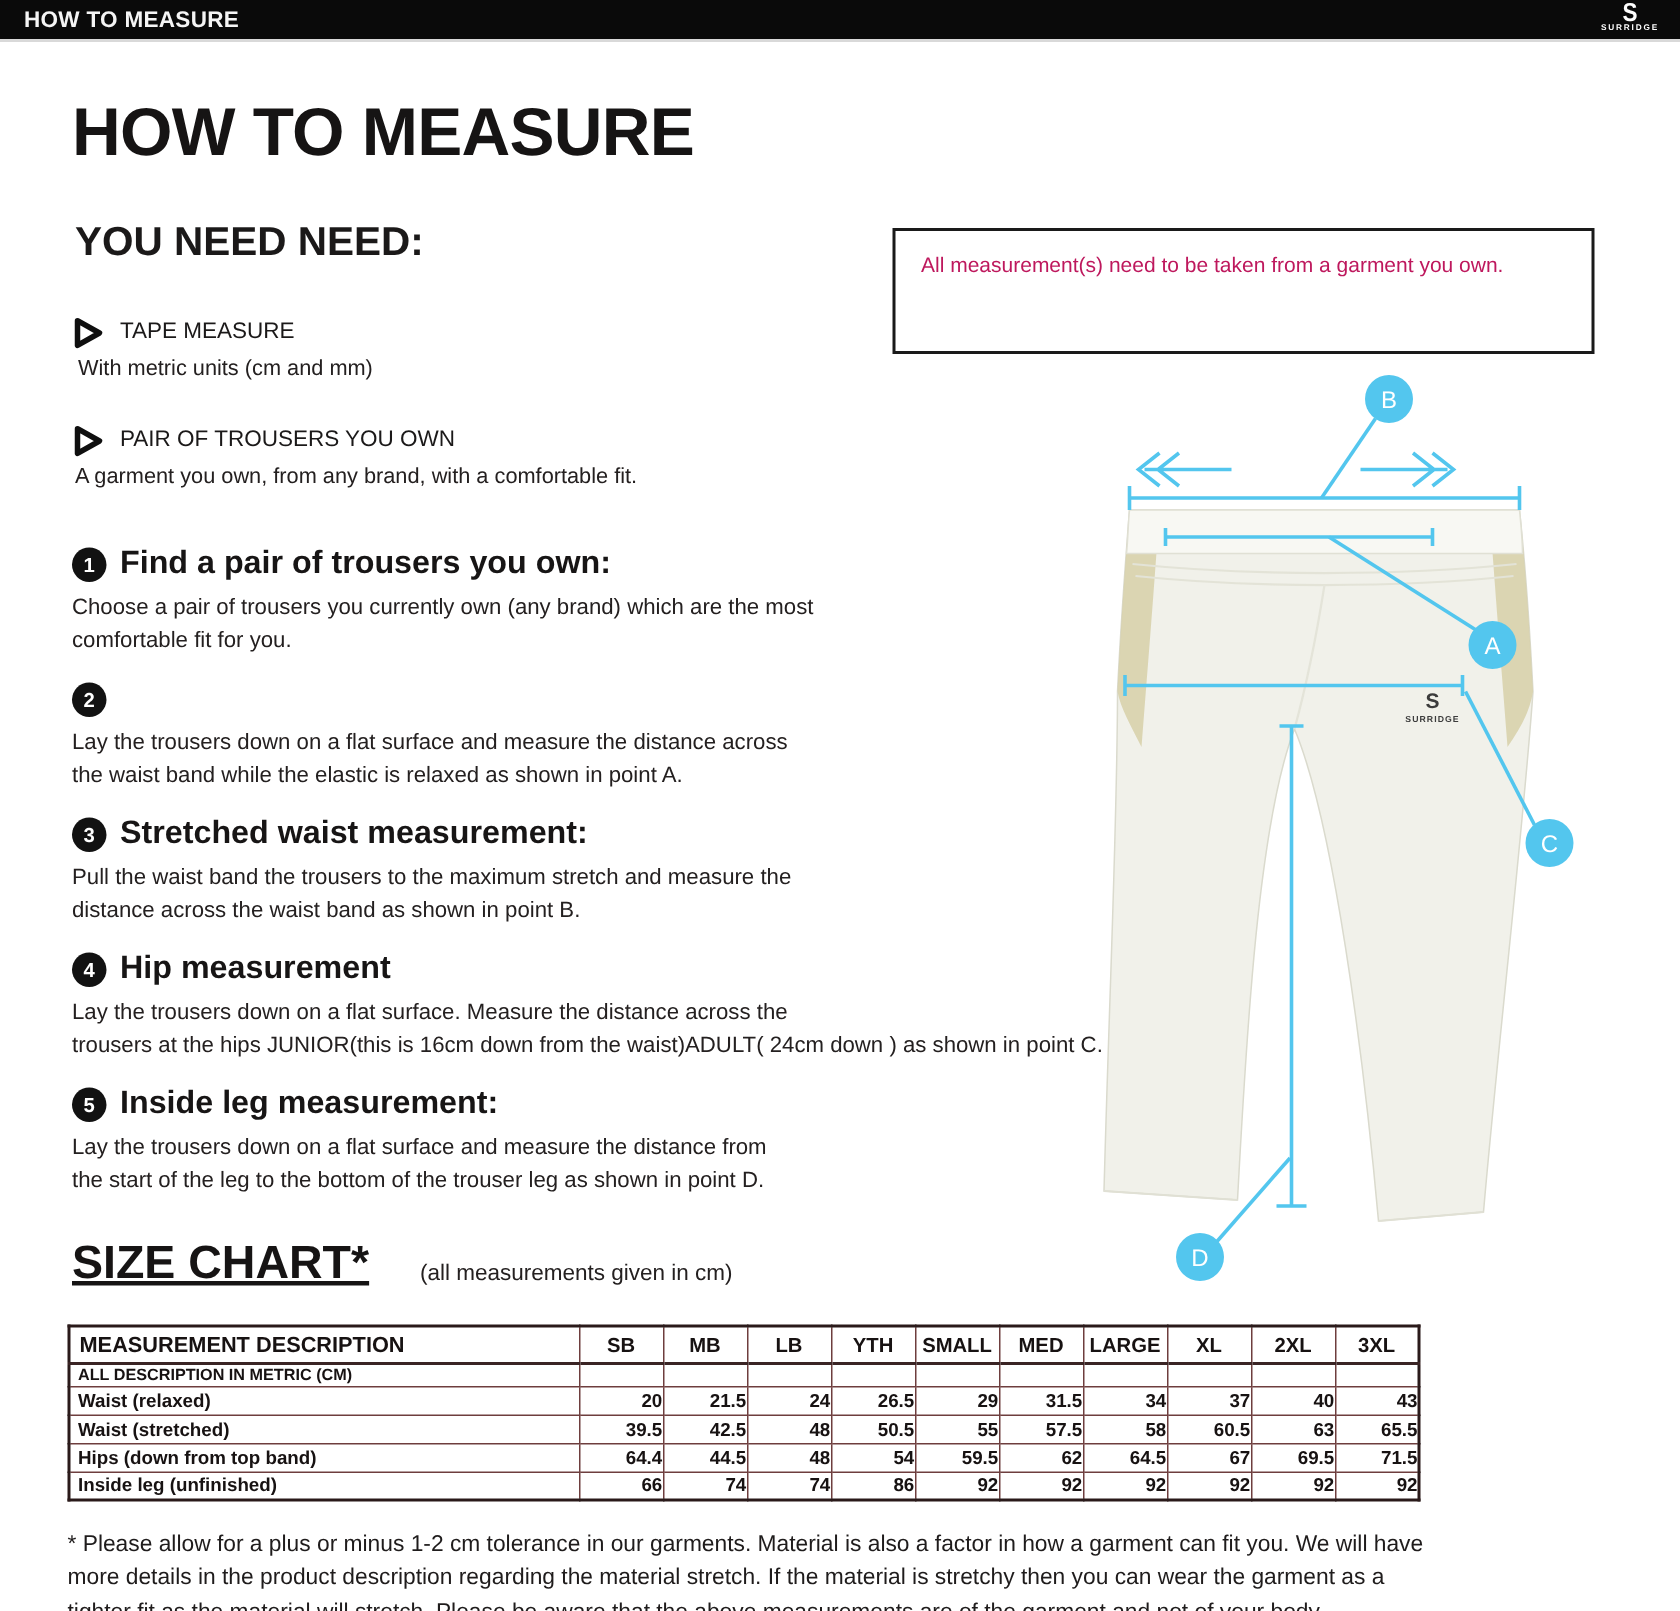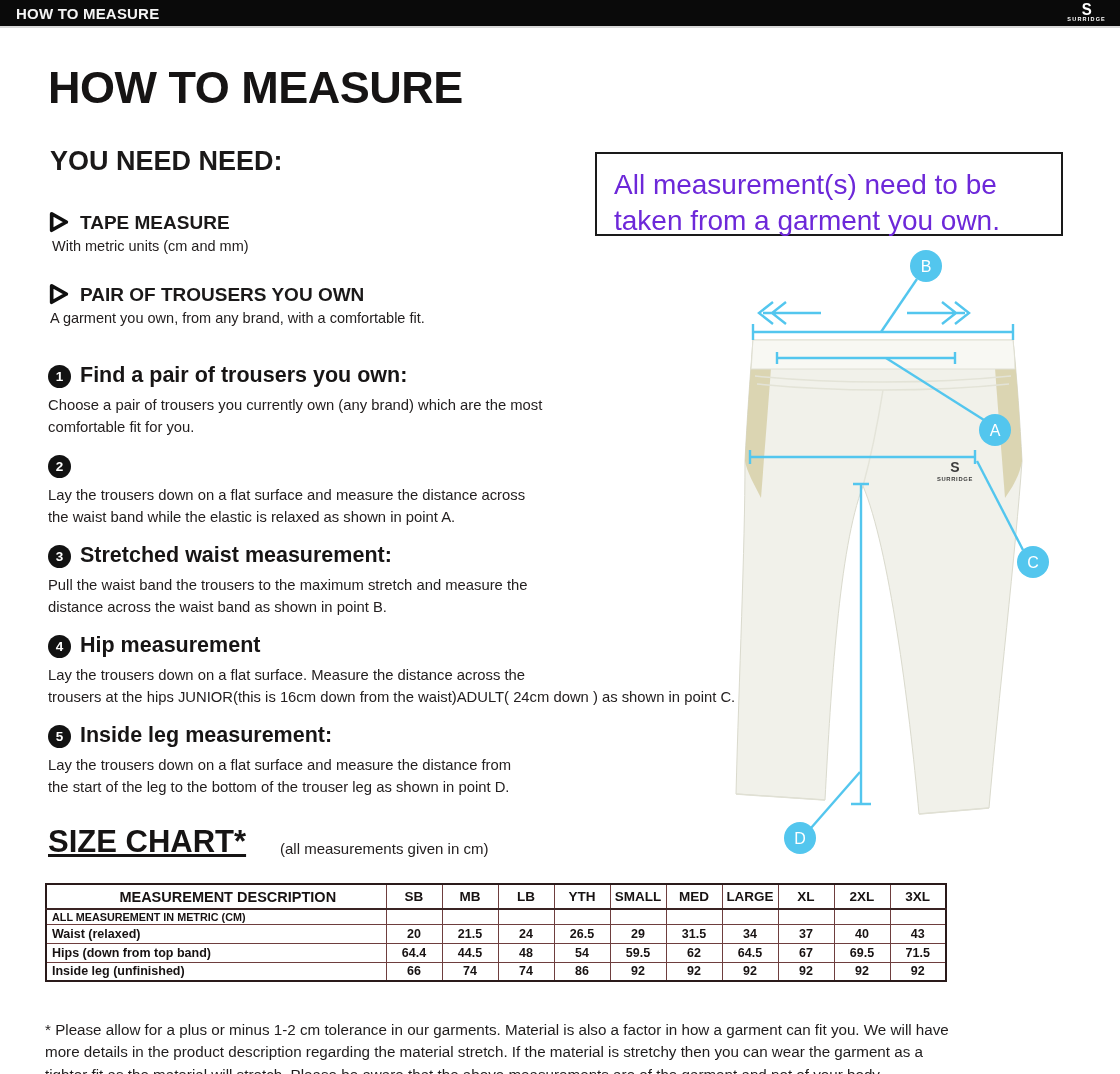--- a/index.html
+++ b/index.html
@@ -13,49 +13,49 @@
   .topbar-logo .s { font-size:15px; font-weight:bold; display:block; transform:scaleY(1.15); }
   .topbar-logo .w { font-size:5.5px; font-weight:bold; letter-spacing:1.2px; display:block; margin-top:1px; }
 
   .page-title { position:absolute; left:48px; top:62px; font-size:45px; font-weight:bold; letter-spacing:-.5px; color:#161414; }
 
   .ywn-heading { position:absolute; left:50px; top:146px; font-size:27px; font-weight:600; color:#1b1919; }
 
   .need-item-icon { position:absolute; width:22px; height:22px; }
   .icon-tape { left:48px; top:211px; }
   .icon-trousers { left:48px; top:283px; }
-  .need-label { position:absolute; font-size:19px; font-weight:700; color:#1b1919; }
+  .need-label { position:absolute; font-size:15px; font-weight:400; color:#1b1919; }
   .need-label.l1 { left:80px; top:212px; }
   .need-label.l2 { left:80px; top:284px; }
   .need-desc { position:absolute; font-size:14.5px; color:#242020; }
   .need-desc.d1 { left:52px; top:238px; }
   .need-desc.d2 { left:50px; top:310px; }
 
   .note-box { position:absolute; left:595px; top:152px; width:468px; height:84px; border:2px solid #1a1a1a; background:#fff; padding:13px 17px; }
-  .note-text { font-size:28px; color:#6d28d9; line-height:1.3; }
+  .note-text { font-size:14px; color:#be185d; line-height:1.3; }
 
   .step { position:absolute; left:48px; }
   .step-num { position:absolute; left:0; top:2px; width:23px; height:23px; background:#121212; color:#fff; border-radius:50%; font-size:13.5px; font-weight:bold; display:flex; align-items:center; justify-content:center; }
   .step-title { margin-left:32px; font-size:21.5px; font-weight:600; color:#171515; white-space:nowrap;text-align:center; }
   .step-desc { position:absolute; left:48px; font-size:14.8px; line-height:1.5; color:#242020; white-space:pre-line; width:700px; }
   .s1 { top:363px; } .s1d { top:394px; }
   .s2 { top:453px; } .s2d { top:484px; }
   .s3 { top:543px; } .s3d { top:574px; }
   .s4 { top:633px; } .s4d { top:664px; }
   .s5 { top:723px; } .s5d { top:754px; }
 
   .size-chart-heading { position:absolute; left:48px; top:824px; font-size:31px; font-weight:600; color:#161414;text-decoration:underline; }
   .size-chart-sub { position:absolute; left:252px; top:840px; font-size:15px; color:#242020;margin-left:28px; }
 
   table.size-table { position:absolute; left:45px; top:883px; width:900px; border-collapse:collapse; table-layout:fixed; background:#fff; border:2px solid #2a1a1a; }
   .size-table th, .size-table td { border:1px solid #6e3e3e; color:#171212; overflow:hidden; white-space:nowrap; }
   .size-table thead th { font-size:13.5px; font-weight:bold; height:25px; text-align:center; border-bottom:2px solid #3a2424; }
-  .size-table thead th:first-child { text-align:center; padding-left:23px; font-size:14.5px; }
+  .size-table thead th:first-child { text-align:left; padding-left:6px; font-size:14.5px; }
   .size-table tr.metric-row td { height:15px; font-size:10.8px; font-weight:bold; padding-left:5px; }
-  .size-table tbody td { height:19px; font-size:12.5px; font-weight:bold; text-align:center; }
+  .size-table tbody td { height:19px; font-size:12.5px; font-weight:bold; text-align:right; }
   .size-table tbody td.rowlabel { text-align:left; padding-left:5px; }
 
   .footnote { position:absolute; left:45px; top:1019px; width:1062px; font-size:15.2px; line-height:1.47; color:#1f1c1c; white-space:pre-line; }
 
   .diagram { position:absolute; left:693px; top:248px; width:385px; height:615px; }
 </style>
 </head>
 <body>
 
 <div class="topbar">
@@ -194,21 +194,21 @@
       <th>SMALL</th>
       <th>MED</th>
       <th>LARGE</th>
       <th>XL</th>
       <th>2XL</th>
       <th>3XL</th>
     </tr>
   </thead>
   <tbody>
     <tr class="metric-row">
-      <td class="rowlabel">ALL MEASUREMENT IN METRIC (CM)</td>
+      <td class="rowlabel">ALL DESCRIPTION IN METRIC (CM)</td>
       <td></td>
         <td></td>
       <td></td>
         <td></td>
       <td></td>
         <td></td>
       <td></td>
         <td></td>
       <td></td>
         <td></td>
@@ -220,20 +220,33 @@
       <td>24</td>
       <td>26.5</td>
       <td>29</td>
       <td>31.5</td>
       <td>34</td>
       <td>37</td>
       <td>40</td>
       <td>43</td>
     </tr>
     <tr>
+      <td class="rowlabel">Waist (stretched)</td>
+      <td>39.5</td>
+      <td>42.5</td>
+      <td>48</td>
+      <td>50.5</td>
+      <td>55</td>
+      <td>57.5</td>
+      <td>58</td>
+      <td>60.5</td>
+      <td>63</td>
+      <td>65.5</td>
+    </tr>
+    <tr>
       <td class="rowlabel">Hips (down from top band)</td>
       <td>64.4</td>
       <td>44.5</td>
       <td>48</td>
       <td>54</td>
       <td>59.5</td>
       <td>62</td>
       <td>64.5</td>
       <td>67</td>
       <td>69.5</td>

